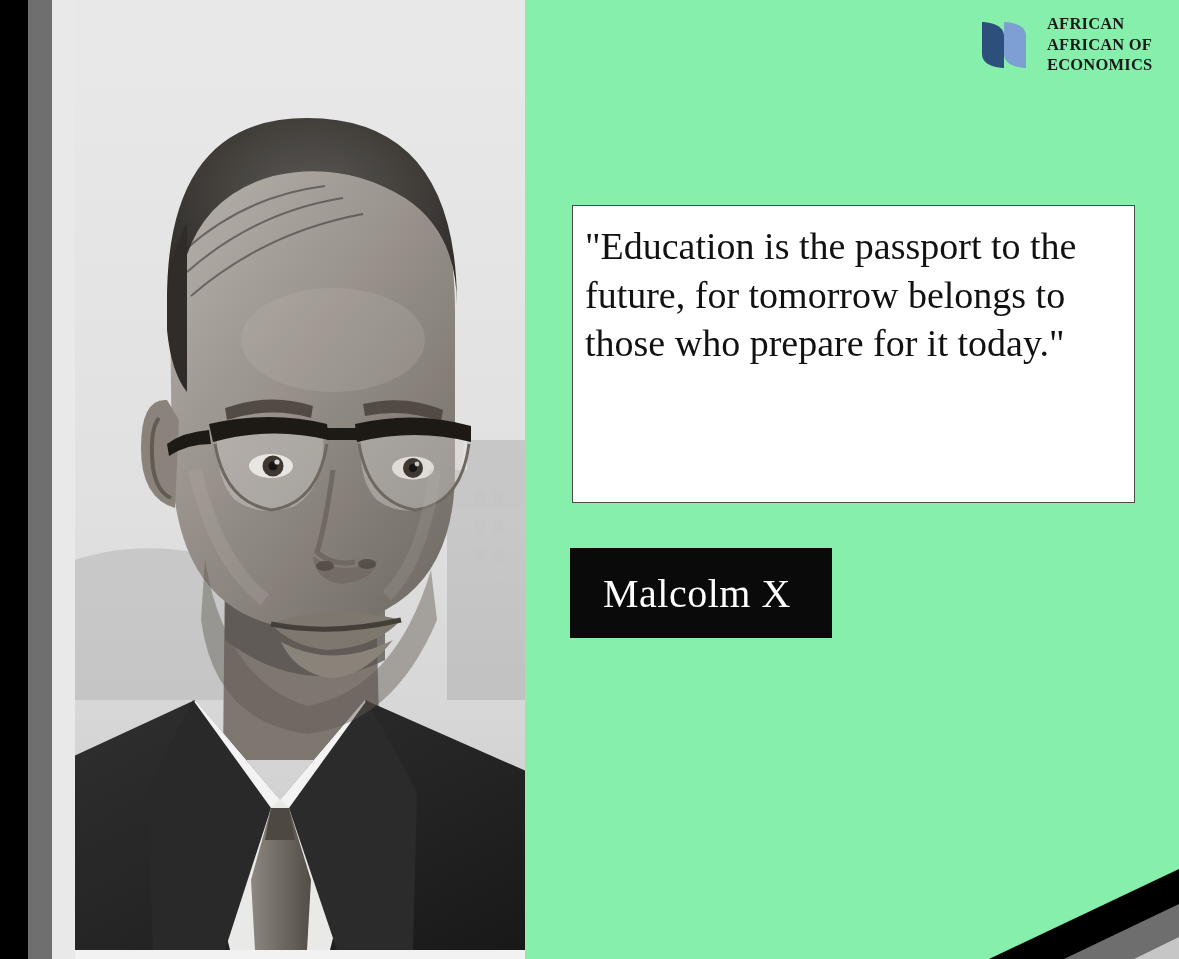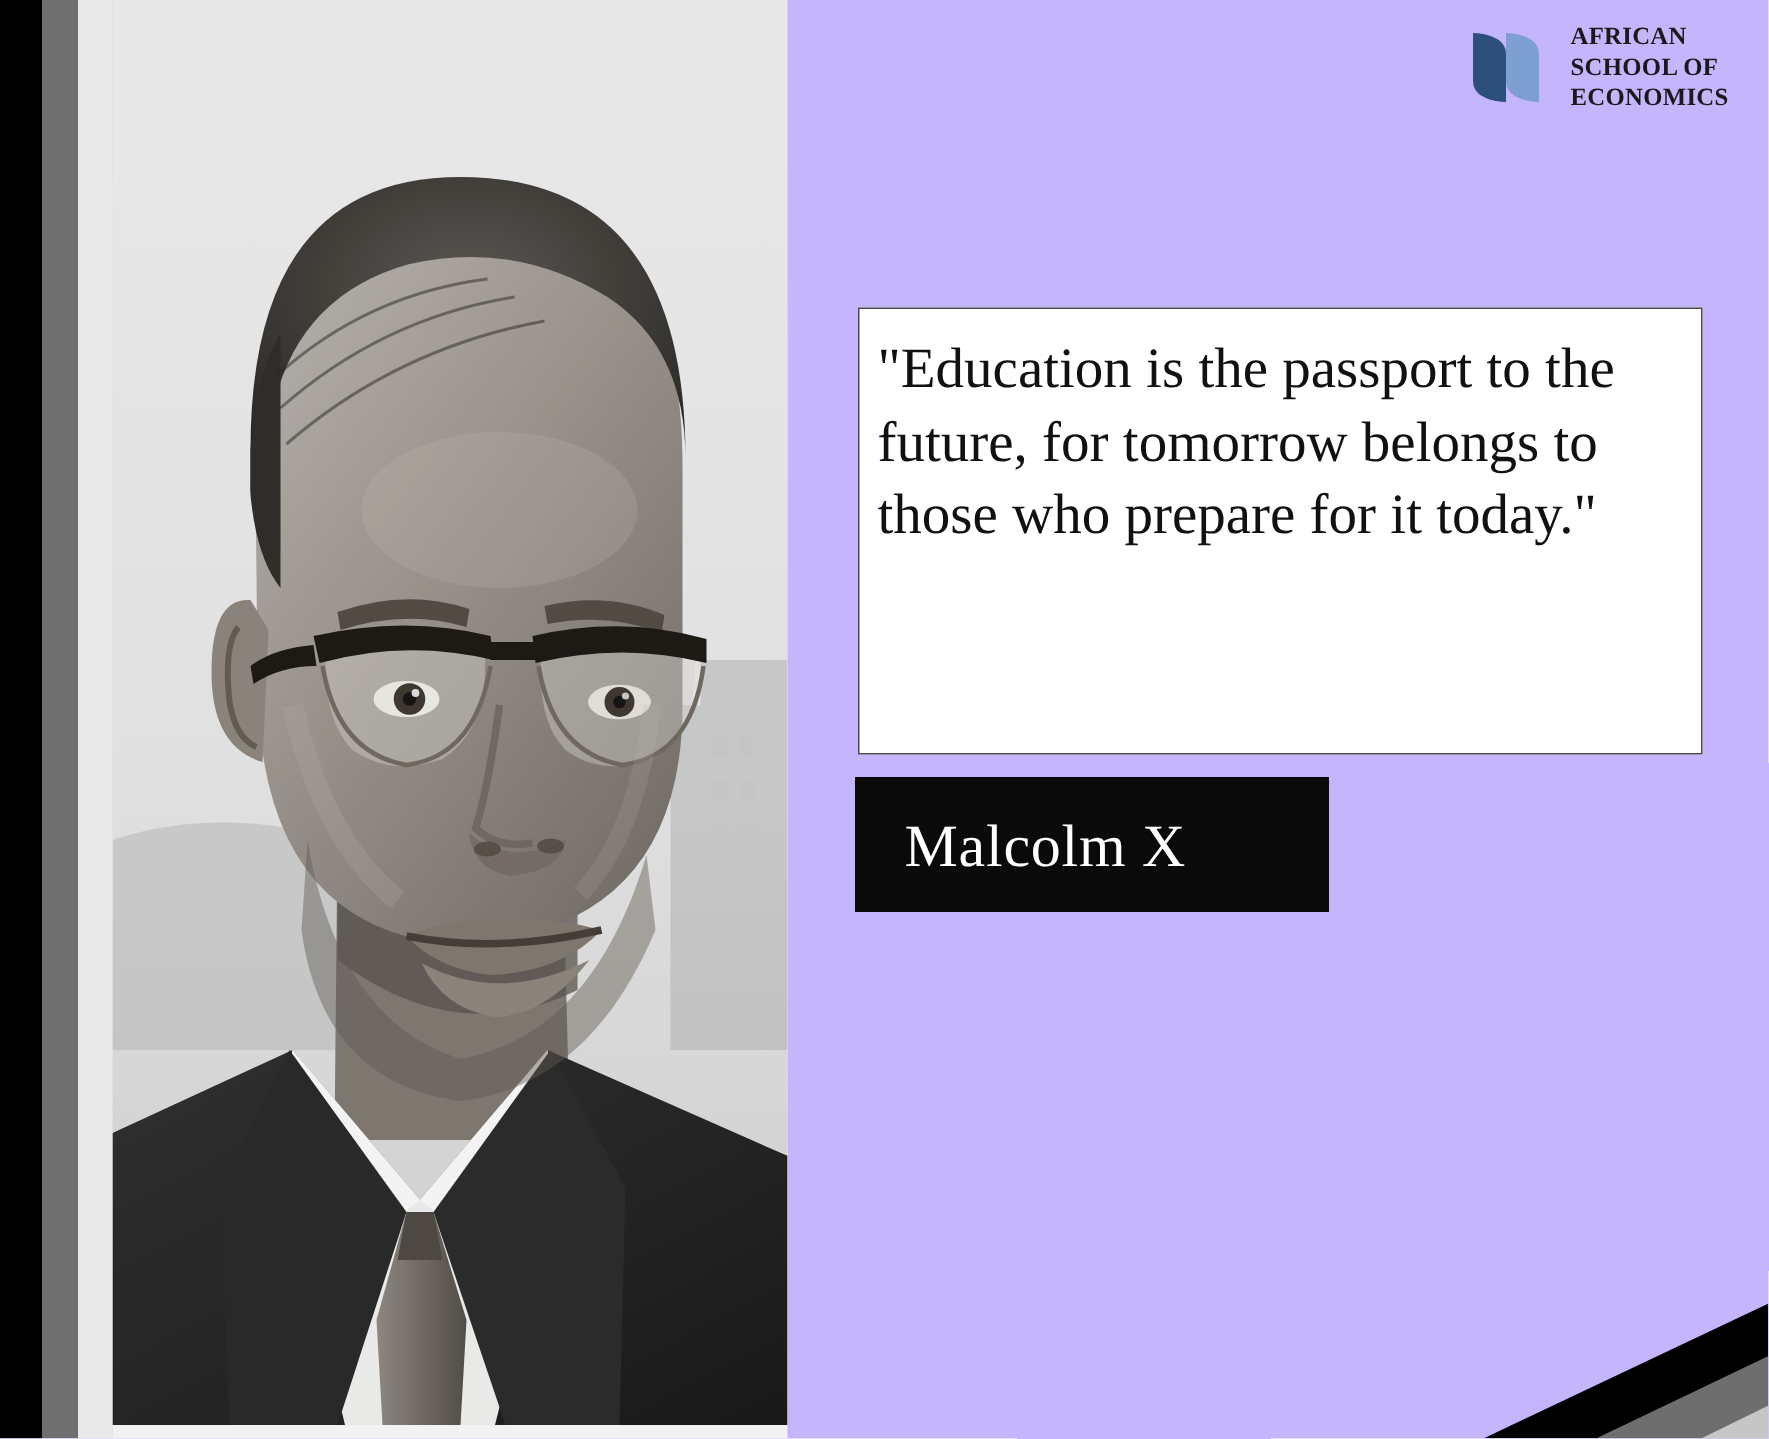--- a/index.html
+++ b/index.html
@@ -9,21 +9,21 @@
     background: #ffffff;
   }
   body {
     font-family: "Liberation Serif", "DejaVu Serif", serif;
   }
 
   .card {
     position: relative;
     width: 1179px;
     height: 959px;
-    background: #c4b5fd;
+    background: #86efac;
     overflow: hidden;
   }
 
   
   .bar-black {
     position: absolute;
     left: 0; top: 0;
     width: 28px; height: 959px;
     background: #000000;
   }
@@ -90,22 +90,22 @@
     font-family: "Liberation Serif", "DejaVu Serif", serif;
     font-size: 38px;
     line-height: 1.28;
     color: #111111;
     white-space: pre-line;
   }
 
   
   .name-box {
     position: absolute;
-    left: 570px; top: 518px;
-    width: 316px; height: 90px;
+    left: 570px; top: 548px;
+    width: 262px; height: 90px;
     background: #0a0a0a;
     display: flex;
     align-items: center;
   }
   .name-text {
     margin-left: 33px;
     font-family: "Liberation Serif", "DejaVu Serif", serif;
     font-size: 40px;
     color: #ffffff;
     letter-spacing: 0.5px;
@@ -275,21 +275,21 @@
   <div class="logo">
     <span class="logo-mark">
       <svg viewBox="0 0 62 62" aria-hidden="true">
         <path d="M9 8 C9 8 31 8 31 22 L31 54 C31 54 9 54 9 40 Z" fill="#2d4f7c"></path>
         <path d="M53 54 C53 54 31 54 31 40 L31 8 C31 8 53 8 53 22 Z" fill="#7d9fd1"></path>
         <path d="M9 8 C26 10 31 16 31 30 C31 16 40 9 53 8 C40 12 35 20 33 34 C30 20 22 11 9 8 Z" fill="#ffffff" opacity="0.0"></path>
       </svg>
     </span>
     <span class="logo-text">
       <div>AFRICAN</div>
-      <div>SCHOOL OF</div>
+      <div>AFRICAN OF</div>
       <div>ECONOMICS</div>
     </span>
   </div>
 
   <div class="quote-box">
     <div class="quote-text">"Education is the passport to the future, for tomorrow belongs to those who prepare for it today."</div>
   </div>
 
   <div class="name-box">
     <span class="name-text">Malcolm X</span>

